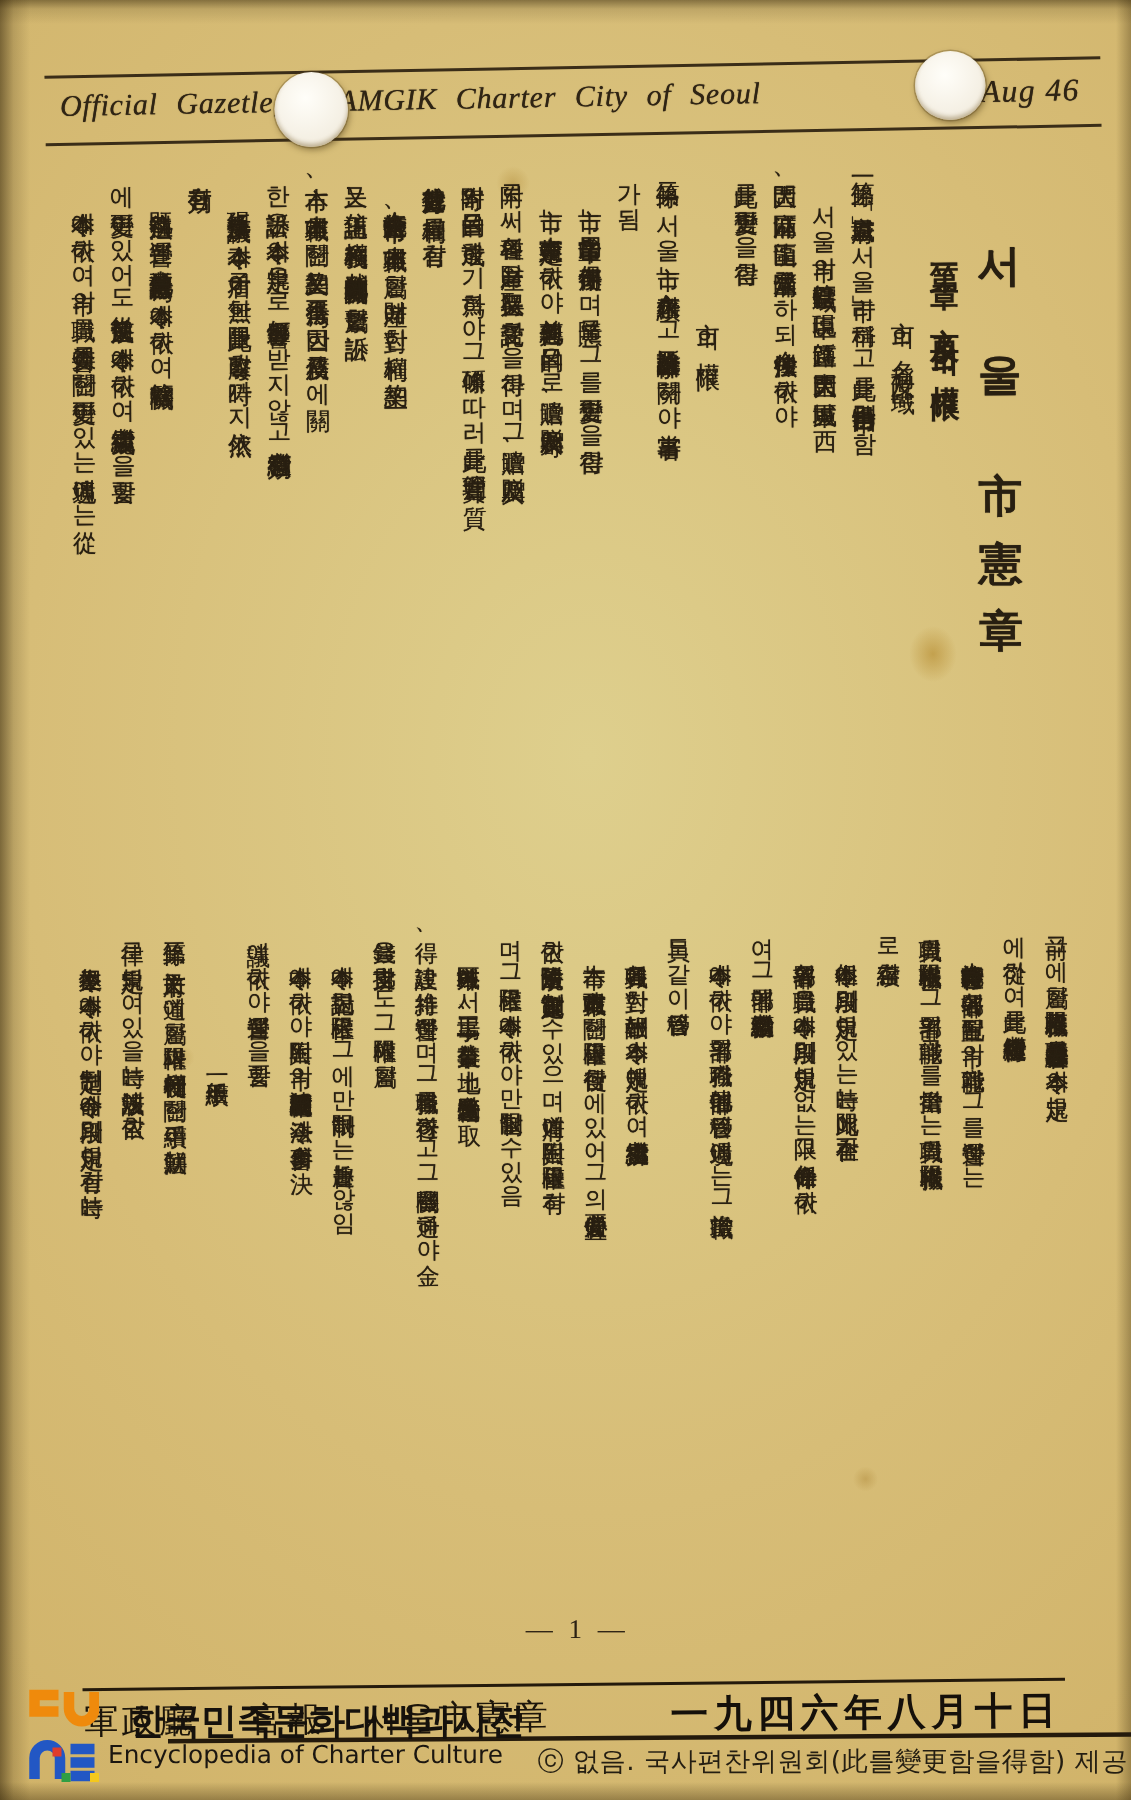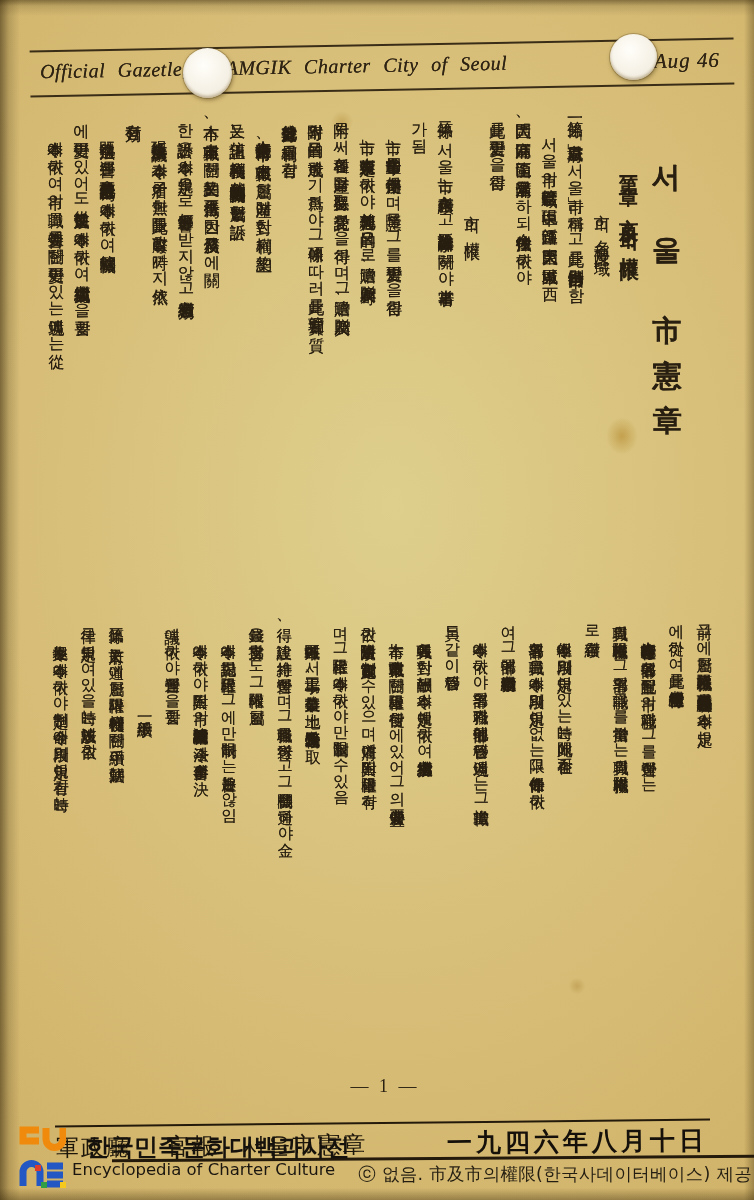--- a/index.html
+++ b/index.html
@@ -144,21 +144,21 @@
   <div class="rule rule-1"></div>
 
   <div class="footrow">
     <span class="pub">軍政廳 官報</span>
     <span class="ftitle">서울市憲章</span>
     <span class="fdate">一九四六年八月十日</span>
   </div>
 
   <div class="rule rule-2"></div>
 
-  <div class="copyright">ⓒ 없음. 市及市의權限(한국사데이터베이스) 제공</div>
+  <div class="copyright">ⓒ 없음. 국사편찬위원회(此를變更함을得함) 제공</div>
 
   <div class="watermark">
     <svg class="wm-logo" width="48" height="66" viewBox="0 0 48 66" aria-hidden="true">
       <g fill="none" stroke="#ef8a0c" stroke-width="7" stroke-linecap="butt">
         <path d="M21 6 H5 V17 H21"></path>
         <path d="M28 4 V15 a8.5 8.5 0 0 0 17 0 V4"></path>
       </g>
       <g fill="none" stroke="#2257c4" stroke-width="7" stroke-linecap="butt">
         <path d="M5 62 V48 a8.5 8.5 0 0 1 17 0 V62"></path>
         <path d="M29 42 H45 M29 51 H45 M29 60 H45"></path>

